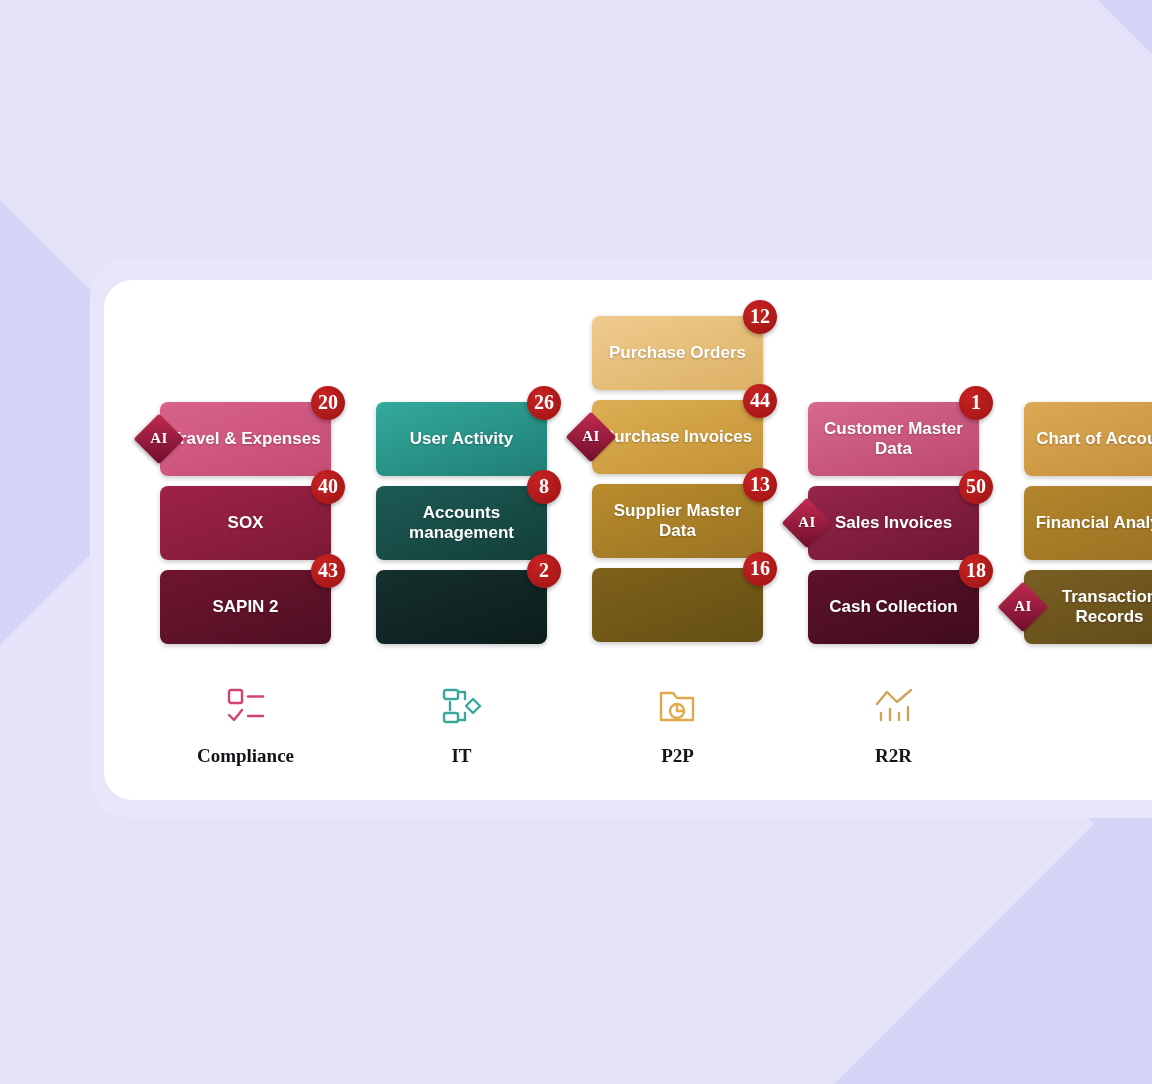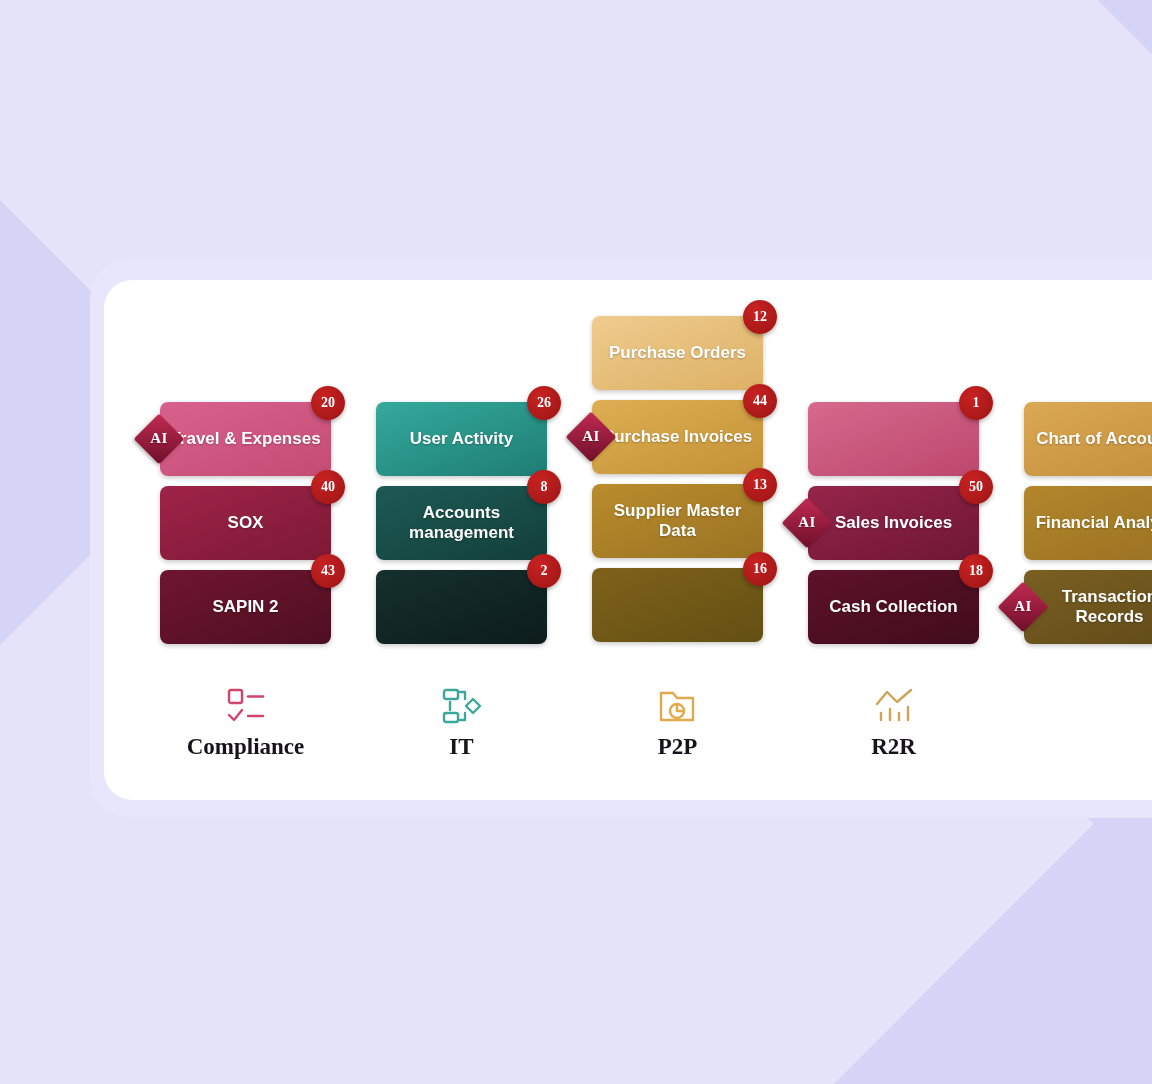--- a/index.html
+++ b/index.html
@@ -56,21 +56,21 @@
     box-shadow:0 2px 5px rgba(0,0,0,.22);
     text-shadow:0 1px 2px rgba(0,0,0,.25);
   }
   .card .card-label{display:block;text-align:center;}
 
   
   .badge{
     position:absolute;top:-16px;right:-14px;
     width:34px;height:34px;border-radius:50%;
     background:radial-gradient(circle at 35% 30%, #c82222, #9d1414);
-    color:#fff;font-size:14px;font-weight:600;
+    color:#fff;font-size:20px;font-weight:600;
     display:flex;align-items:center;justify-content:center;
     box-shadow:0 2px 4px rgba(0,0,0,.3);
     text-shadow:none;
     font-family:"Liberation Serif", serif;
   }
 
   
   .ai-tag{
     position:absolute;left:-19px;top:50%;margin-top:-18px;
     width:36px;height:36px;transform:rotate(45deg);
@@ -92,22 +92,22 @@
     display:flex;align-items:flex-start;
     padding-left:56px;box-sizing:border-box;
     top:404px;
   }
   .foot-col{
     width:171px;margin-right:45px;flex:0 0 auto;
     display:flex;flex-direction:column;align-items:center;
   }
   .foot-icon{height:44px;display:flex;align-items:center;justify-content:center;}
   .foot-label{
-    margin-top:6px;font-family:"Liberation Serif", serif;
-    font-weight:bold;font-size:23px;color:#16141a;
+    margin-top:17px;font-family:"Liberation Serif", serif;
+    font-weight:bold;font-size:19px;color:#16141a;
   }
 </style>
 </head>
 <body>
 
 <div class="bg-layer">
   <div class="bg-diag-a"></div>
   <div class="bg-diag-b"></div>
   <div class="bg-diag-c"></div>
   <div class="bg-diag-d"></div>
@@ -168,20 +168,21 @@
             <div class="badge">13</div>
           </div>
           <div class="card" style="height: 74px; background: linear-gradient(160deg, rgb(127, 97, 27), rgb(99, 80, 19));">
             <div class="badge">16</div>
           </div>
         </div>
       </div>
       <div class="column" style="margin-top: 122px;">
         <div class="cards">
           <div class="card" style="height: 74px; background: linear-gradient(160deg, rgb(214, 105, 141), rgb(189, 71, 110));">
+            <span class="card-label">Customer Master Data</span>
             <div class="badge">1</div>
           </div>
           <div class="card" style="height: 74px; background: linear-gradient(160deg, rgb(149, 37, 74), rgb(111, 22, 52));">
             <span class="card-label">Sales Invoices</span>
             <div class="badge">50</div>
             <div class="ai-tag">
               <span>AI</span>
             </div>
           </div>
           <div class="card" style="height: 74px; background: linear-gradient(160deg, rgb(94, 18, 41), rgb(64, 12, 28));">

